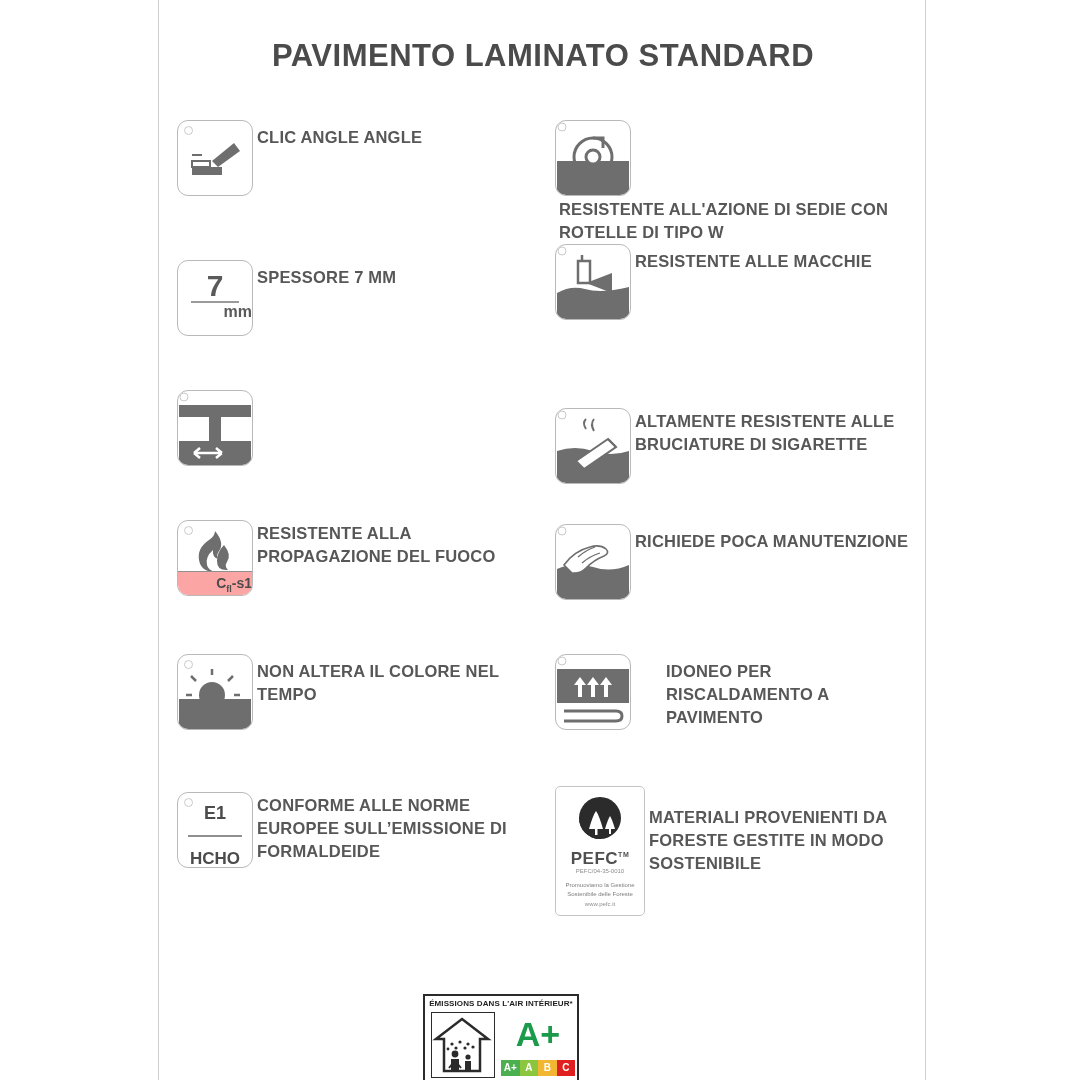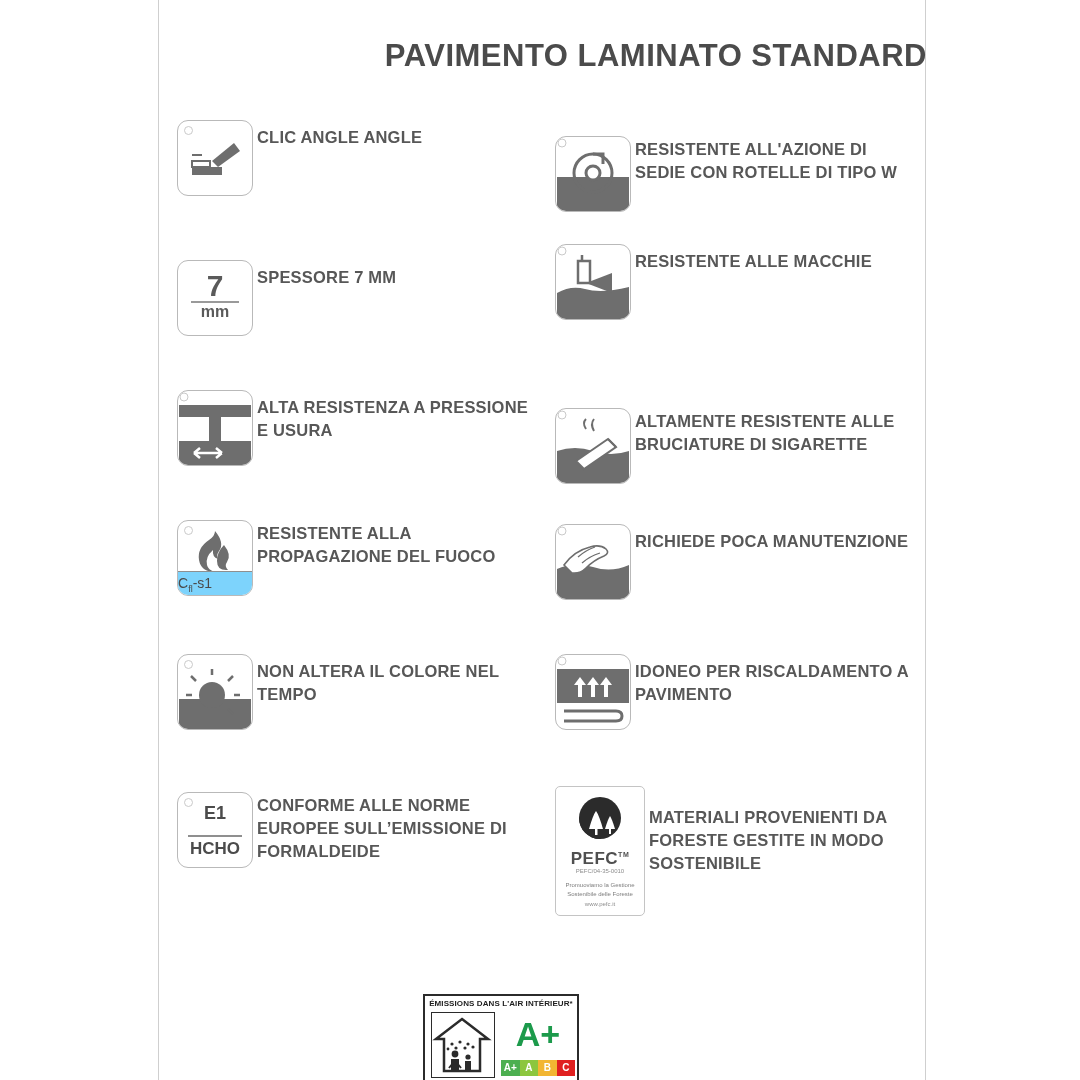--- a/index.html
+++ b/index.html
@@ -22,21 +22,21 @@
     border-left: 1px solid #cfcfcf;
     border-right: 1px solid #cfcfcf;
     background: #fff;
     box-sizing: border-box;
   }
   .title {
     position: absolute;
     left: 0;
     top: 38px;
     width: 768px;
-    text-align: right;
+    text-align: center;
     font-size: 31px;
     font-weight: bold;
     letter-spacing: 0.5px;
     color: #4b4b4b;
   }
   .grid {
     position: absolute;
     left: 0;
     top: 108px;
     width: 768px;
@@ -91,44 +91,44 @@
     width: 74px;
     text-align: center;
     font-size: 30px;
     font-weight: bold;
     color: #5a5a5a;
   }
   .thick-mm {
     position: absolute;
     left: 0; top: 42px;
     width: 74px;
-    text-align: center;
+    text-align: right;
     font-size: 16px;
     font-weight: bold;
     color: #5a5a5a;
   }
   .thick-line {
     position: absolute;
     left: 13px;
     top: 40px;
     width: 48px;
     height: 1.5px;
     background: #9a9a9a;
   }
 
   
   .fire-band {
     position: absolute;
     left: 0; bottom: 0;
     width: 74px; height: 23px;
-    background: #7dd3fc;
+    background: #fca5a5;
     border-top: 1.5px solid #8f8f8f;
-    text-align: left;
+    text-align: right;
     font-size: 14px;
-    font-weight: normal;
+    font-weight: bold;
     color: #4b4b4b;
     line-height: 23px;
   }
   .fire-band sub { font-size: 9px; }
 
   
   .e1-top {
     position: absolute;
     left: 0; top: 10px; width: 74px;
     text-align: center;
@@ -136,21 +136,21 @@
     font-weight: bold;
     color: #4b4b4b;
   }
   .e1-line {
     position: absolute;
     left: 10px; top: 42px; width: 54px; height: 1.5px;
     background: #8f8f8f;
   }
   .e1-bot {
     position: absolute;
-    left: 0; top: 46px; width: 74px;
+    left: 0; top: 56px; width: 74px;
     text-align: center;
     font-size: 17px;
     font-weight: bold;
     color: #4b4b4b;
   }
 
   
   .pefc-box {
     width: 88px;
     height: 128px;
@@ -251,21 +251,21 @@
         <svg class="icon-svg" viewBox="0 0 74 74">
           <path d="M14 46 h30 v8 h-30 z" fill="#6e6e6e"></path>
           <path d="M14 40 h18 v6 h-18 z" fill="none" stroke="#6e6e6e" stroke-width="2"></path>
           <path d="M34 40 L56 22 l6 8 L40 46 z" fill="#6e6e6e"></path>
           <path d="M14 34 h10" stroke="#6e6e6e" stroke-width="2" fill="none"></path>
         </svg>
       </div>
       <div class="label">CLIC ANGLE ANGLE</div>
     </div>
 
-    <div class="feature col-right" style="top:28px;">
+    <div class="feature col-right" style="top:12px;flex-direction:column;">
       <div class="icon-box" style="background:#fff;">
         <svg class="icon-svg" viewBox="0 0 74 74">
           <rect x="1" y="40" width="72" height="34" fill="#6e6e6e"></rect>
           <circle cx="37" cy="36" r="19" fill="none" stroke="#6e6e6e" stroke-width="3"></circle>
           <circle cx="37" cy="36" r="7" fill="#fff" stroke="#6e6e6e" stroke-width="3"></circle>
           <path d="M37 17 h10 v10" fill="none" stroke="#6e6e6e" stroke-width="3"></path>
           <circle cx="6" cy="6" r="4" fill="none" stroke="#c9c9c9" stroke-width="1"></circle>
         </svg>
       </div>
       <div class="label small-pad">RESISTENTE ALL'AZIONE DI SEDIE CON ROTELLE DI TIPO W</div>
@@ -296,21 +296,20 @@
     <div class="feature col-left" style="top:282px;">
       <div class="icon-box">
         <svg class="icon-svg" viewBox="0 0 74 74">
           <rect x="1" y="14" width="72" height="12" fill="#6e6e6e"></rect>
           <rect x="31" y="26" width="12" height="24" fill="#6e6e6e"></rect>
           <rect x="1" y="50" width="72" height="24" fill="#6e6e6e"></rect>
           <path d="M16 62 h28 M16 62 l6 -5 M16 62 l6 5 M44 62 l-6 -5 M44 62 l-6 5" stroke="#fff" stroke-width="2.5" fill="none"></path>
           <circle cx="6" cy="6" r="4" fill="none" stroke="#c9c9c9" stroke-width="1"></circle>
         </svg>
       </div>
-      <div class="label">ALTA RESISTENZA A PRESSIONE E USURA</div>
     </div>
 
     <div class="feature col-right" style="top:300px;">
       <div class="icon-box">
         <svg class="icon-svg" viewBox="0 0 74 74">
           <path d="M1 42 q18 -6 36 0 q18 6 36 0 v32 H1 z" fill="#6e6e6e"></path>
           <path d="M20 52 L52 30 l8 8 L28 60 z" fill="#fff" stroke="#6e6e6e" stroke-width="2"></path>
           <path d="M52 30 l8 8" stroke="#6e6e6e" stroke-width="2"></path>
           <path d="M30 20 q-4 -6 0 -10 M38 22 q-4 -7 0 -12" stroke="#6e6e6e" stroke-width="2" fill="none"></path>
           <circle cx="6" cy="6" r="4" fill="none" stroke="#c9c9c9" stroke-width="1"></circle>
@@ -355,21 +354,21 @@
               <path d="M56 40 h6"></path>
             <path d="M18 26 l-5 -5"></path>
               <path d="M14 40 h-6"></path>
               <path d="M50 54 l5 5"></path>
           </g>
         </svg>
       </div>
       <div class="label">NON ALTERA IL COLORE NEL TEMPO</div>
     </div>
 
-    <div class="feature col-right" style="top:546px;">
+    <div class="feature col-right" style="top:546px;gap:31px;">
       <div class="icon-box">
         <svg class="icon-svg" viewBox="0 0 74 74">
           <rect x="1" y="14" width="72" height="34" fill="#6e6e6e"></rect>
           <g fill="#fff">
             <path d="M22 42 v-12 h-4 l6 -8 l6 8 h-4 v12 z"></path>
             <path d="M35 42 v-12 h-4 l6 -8 l6 8 h-4 v12 z"></path>
             <path d="M48 42 v-12 h-4 l6 -8 l6 8 h-4 v12 z"></path>
           </g>
           <path d="M8 56 h52 q6 0 6 5 t-6 5 H8" fill="none" stroke="#6e6e6e" stroke-width="3"></path>
           <circle cx="6" cy="6" r="4" fill="none" stroke="#c9c9c9" stroke-width="1"></circle>

